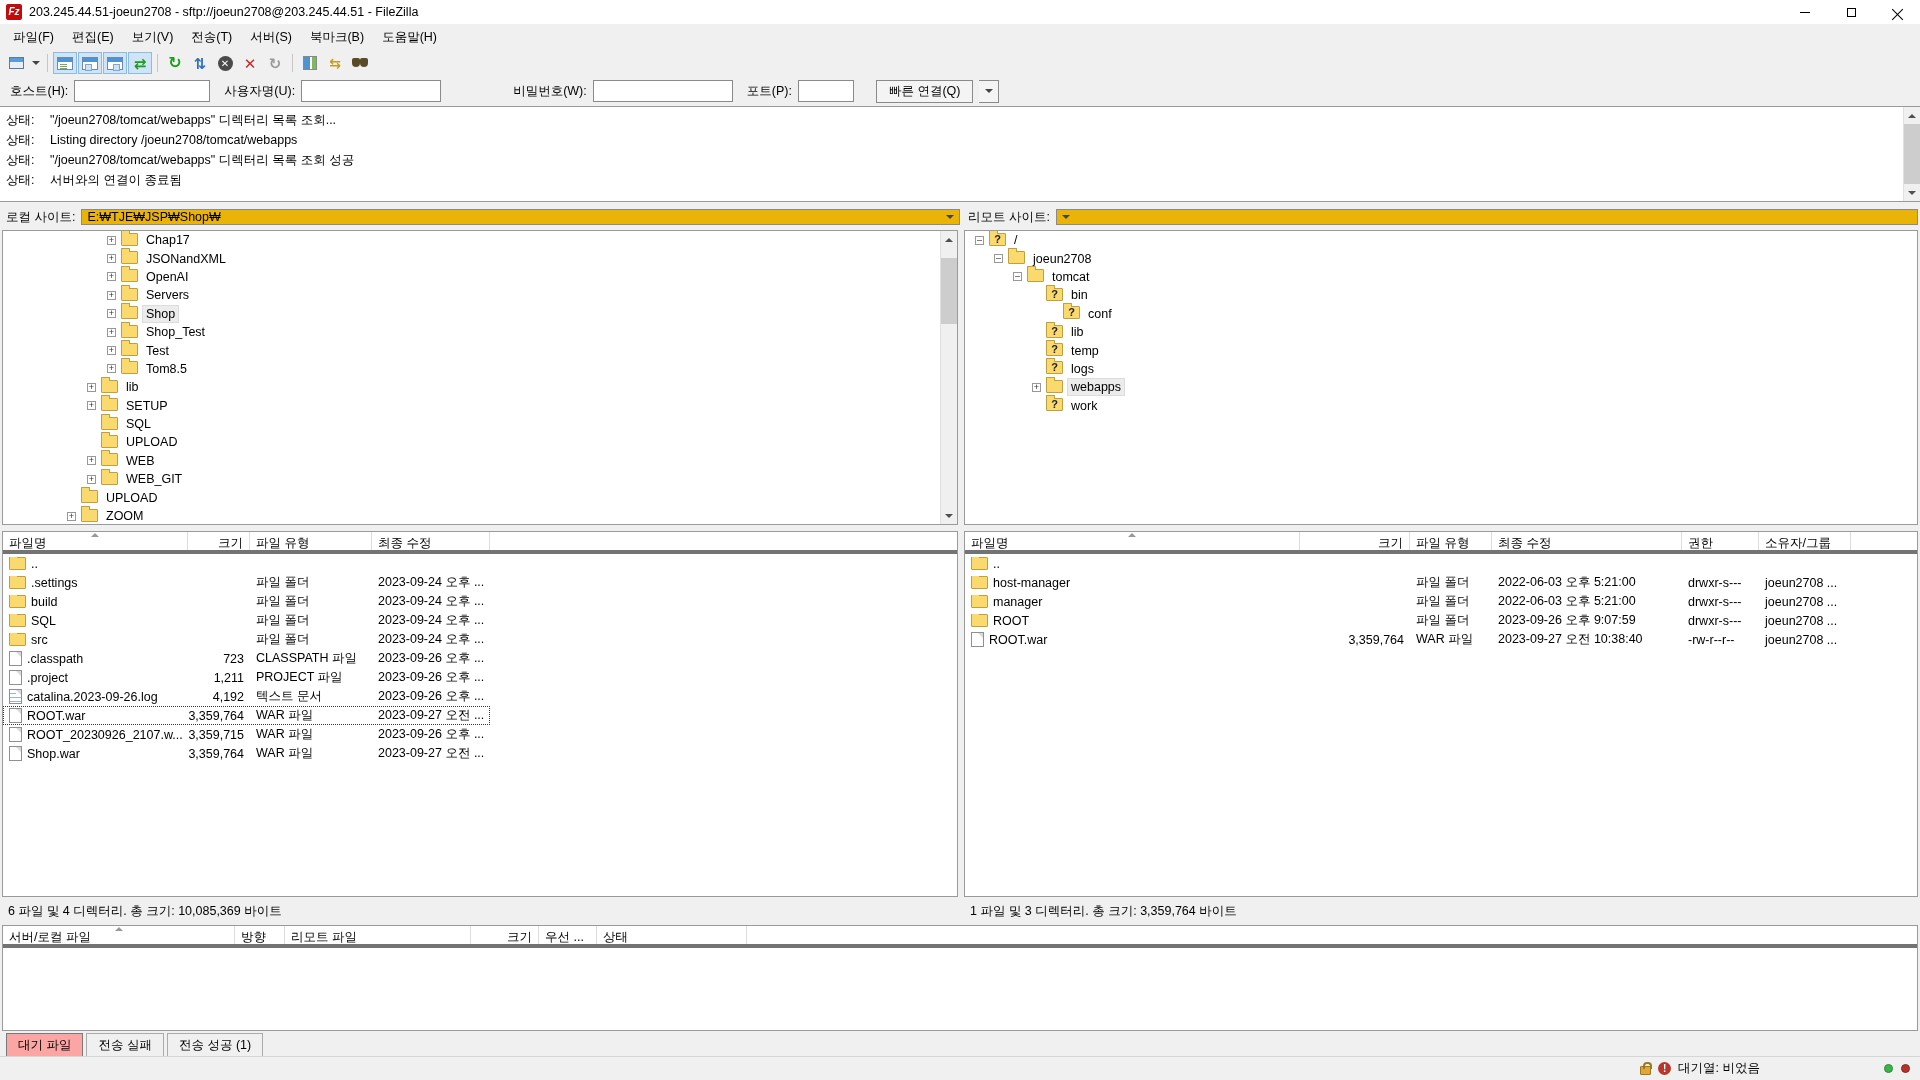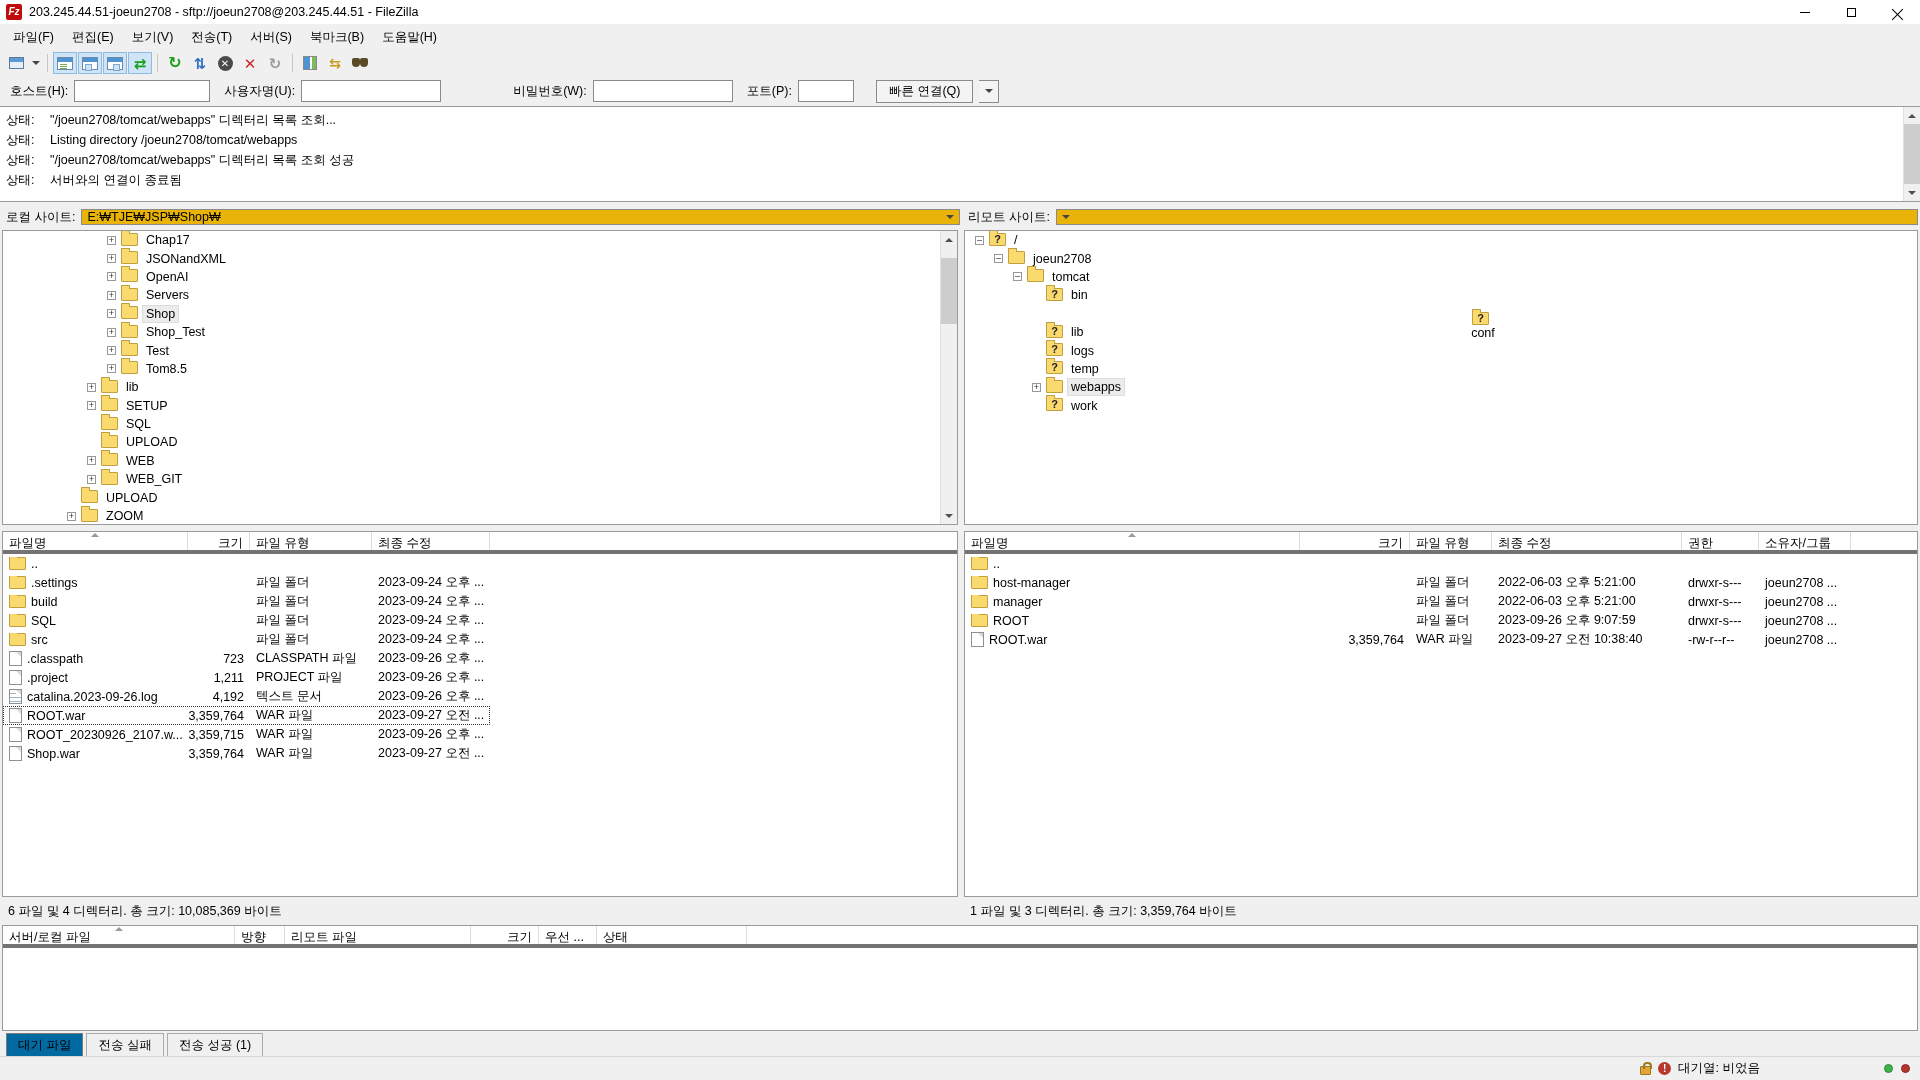--- a/index.html
+++ b/index.html
@@ -123,21 +123,21 @@
   .footer-strip.left { width:962px; } .footer-strip.right { width:958px; }
 
   
   .queue { height:106px; background:#fff; border:1px solid #9a9a9a; margin:0 2px; display:flex; flex-direction:column; }
   .qc0 { width:232px; } .qc1 { width:50px; } .qc2 { width:186px; } .qc3 { width:68px; } .qc4 { width:58px; } .qc5 { width:150px; }
   .qbody { flex:1; }
 
   
   .tabsbar { height:25px; display:flex; align-items:flex-start; padding:2px 0 0 6px; gap:3px; background:#f0f0f0; }
   .tab { padding:3px 11px; border:1px solid #ababab; background:#f0f0f0; font-size:12.5px; }
-  .tab.active { background:#0369a1; border-color:#7a7a7a; }
+  .tab.active { background:#fca5a5; border-color:#7a7a7a; }
 
   
   .statusbar { height:24px; background:#f0f0f0; border-top:1px solid #d6d6d6; display:flex; align-items:center; }
   .sb-right { margin-left:auto; display:flex; align-items:center; gap:7px; padding-right:10px; }
   .lock { width:11px; height:9px; background:#e3a43a; border:1px solid #9a7a1e; border-radius:1px; position:relative; margin-top:4px; }
   .lock::before { content:""; position:absolute; top:-5px; left:2px; width:5px; height:5px; border:2px solid #9a7a1e; border-bottom:none; border-radius:4px 4px 0 0; }
   .alert { width:13px; height:13px; border-radius:50%; background:#b9372a; color:#fff; font-size:10px; font-weight:bold; text-align:center; line-height:13px; }
   .alert::after { content:"!"; }
   .led { width:9px; height:9px; border-radius:50%; }
   .led.green { background:#3db44a; border:1px solid #2a8a35; }
@@ -398,39 +398,39 @@
           <div class="trow" style="padding-left: 48px;">
             <span class="expander">–</span>
             <span class="icon-folder"></span>
             <span class="tlabel">tomcat</span>
           </div>
           <div class="trow" style="padding-left: 67px;">
             <span class="expander none"></span>
             <span class="icon-folder q"></span>
             <span class="tlabel">bin</span>
           </div>
-          <div class="trow" style="padding-left: 84px; flex-direction: column;">
+          <div class="trow" style="padding-left: 84px;">
             <span class="expander none"></span>
             <span class="icon-folder q"></span>
             <span class="tlabel">conf</span>
           </div>
           <div class="trow" style="padding-left: 67px;">
             <span class="expander none"></span>
             <span class="icon-folder q"></span>
             <span class="tlabel">lib</span>
           </div>
           <div class="trow" style="padding-left: 67px;">
             <span class="expander none"></span>
             <span class="icon-folder q"></span>
+            <span class="tlabel">temp</span>
+          </div>
+          <div class="trow" style="padding-left: 67px;">
+            <span class="expander none"></span>
+            <span class="icon-folder q"></span>
             <span class="tlabel">logs</span>
-          </div>
-          <div class="trow" style="padding-left: 67px;">
-            <span class="expander none"></span>
-            <span class="icon-folder q"></span>
-            <span class="tlabel">temp</span>
           </div>
           <div class="trow" style="padding-left: 67px;">
             <span class="expander">+</span>
             <span class="icon-folder"></span>
             <span class="tlabel sel">webapps</span>
           </div>
           <div class="trow" style="padding-left: 67px;">
             <span class="expander none"></span>
             <span class="icon-folder q"></span>
             <span class="tlabel">work</span>

